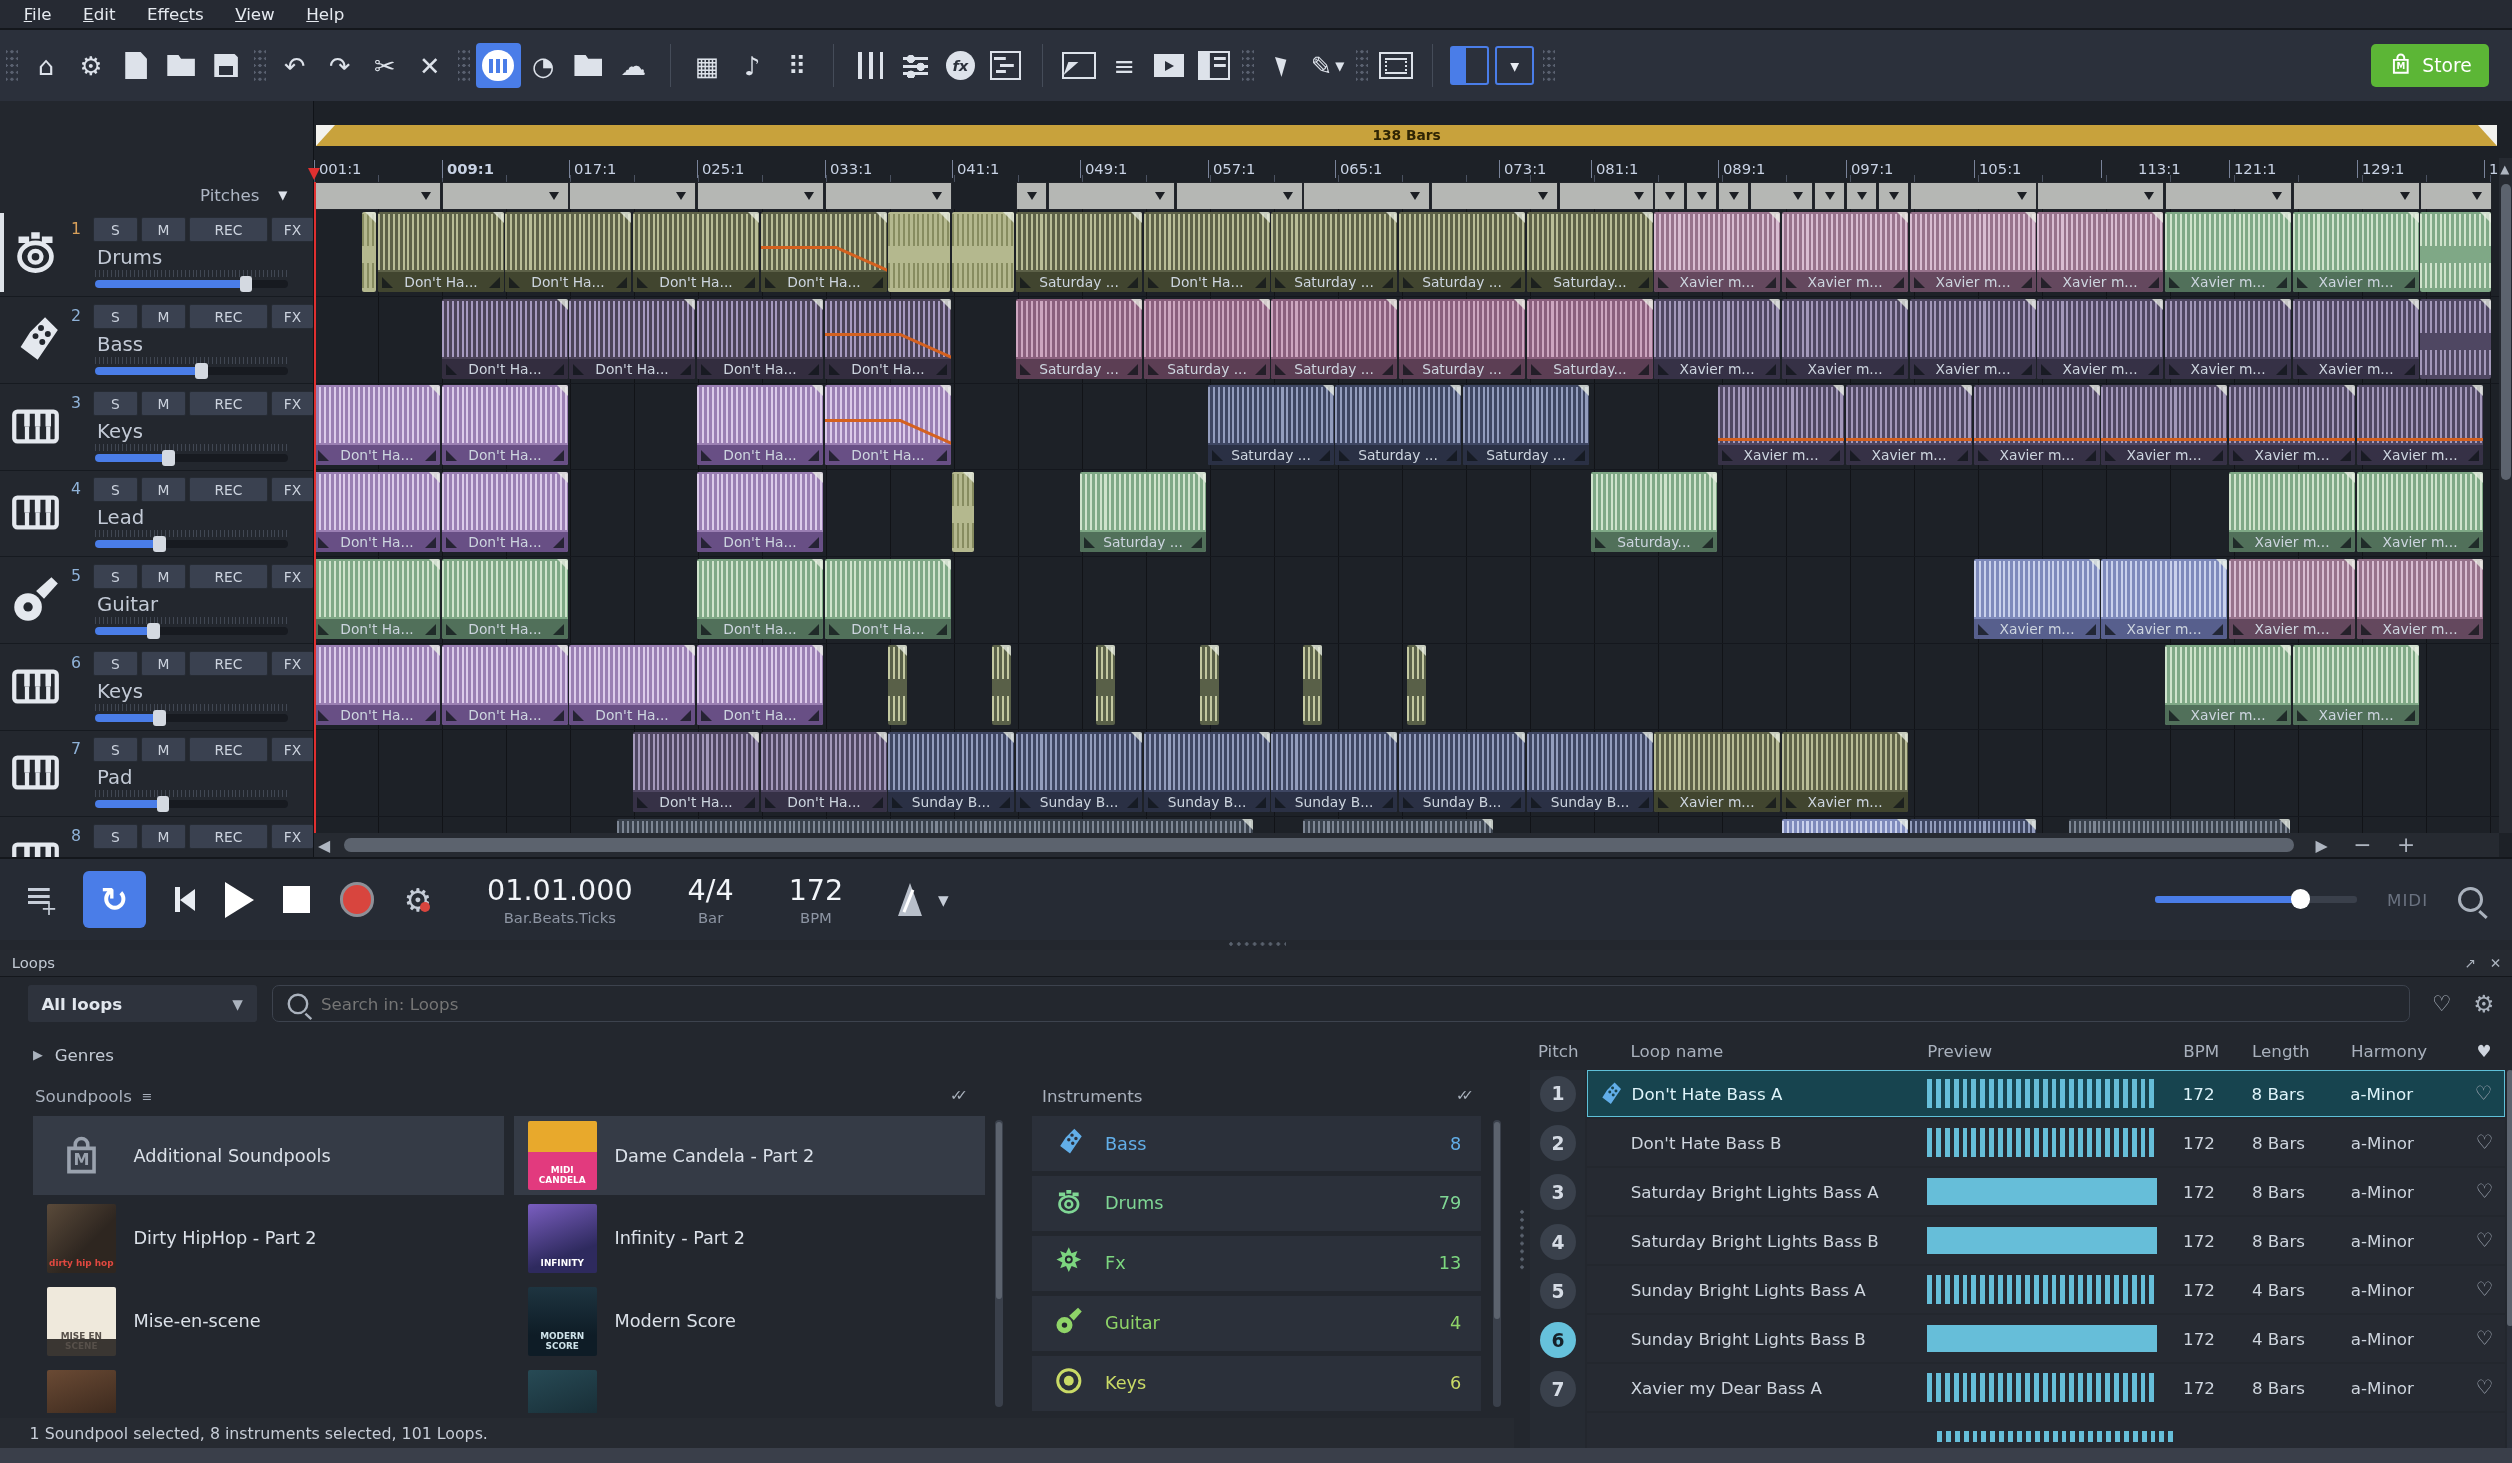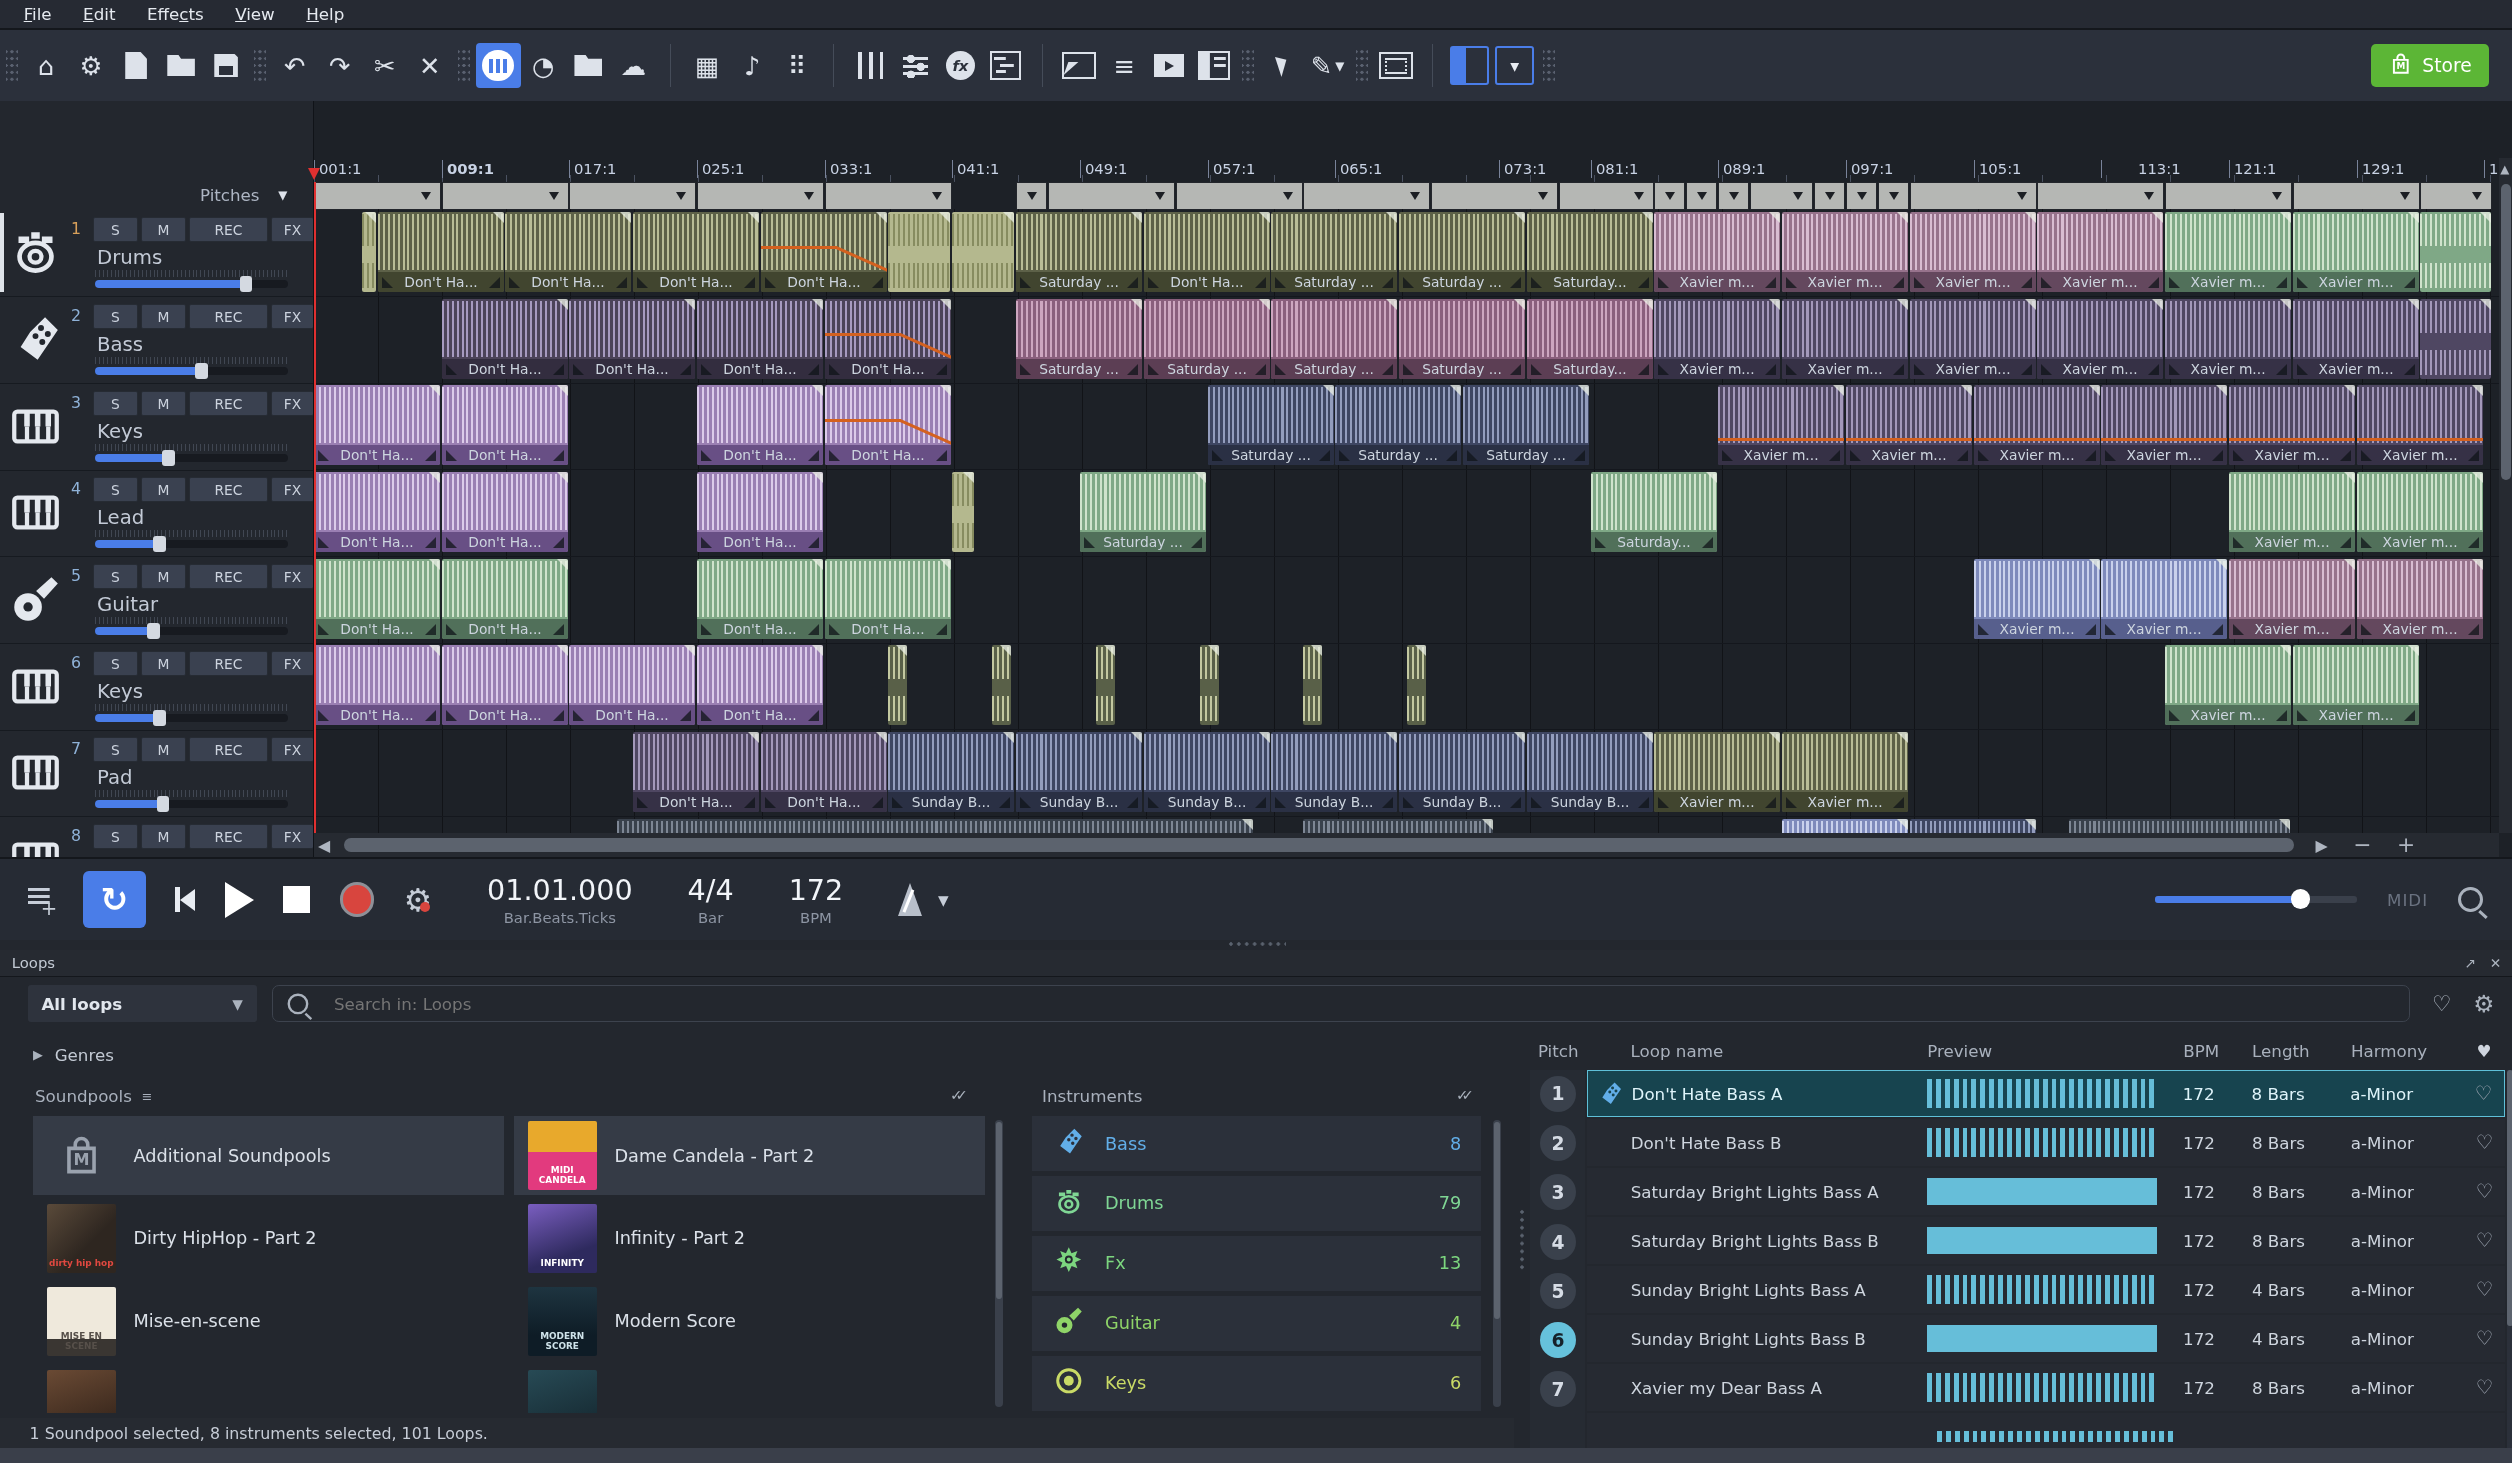--- a/index.html
+++ b/index.html
@@ -164,21 +164,21 @@
   .handle .dots{width:59px;height:3.9px;background:radial-gradient(circle,#5a626e 1.5px,transparent 1.7px);background-size:7.9px 3.9px;}
   .loops{position:absolute;top:950px;left:0;right:0;height:498px;background:#23272e;}
   .lp-title{position:absolute;top:0;left:0;right:0;height:25.6px;background:#262a31;border-bottom:1px solid #14171c;
             display:flex;align-items:center;padding:0 11.8px;font-size:14.8px;color:#c3cad4;}
   .lp-title .ticons{margin-left:auto;display:flex;gap:13.8px;color:#aab2bd;font-size:13.8px;}
   .lp-filter{position:absolute;top:26.6px;left:0;right:0;height:54px;display:flex;align-items:center;}
   .dropdown{margin-left:27.6px;width:229px;height:37px;background:#2e333d;border-radius:3px;display:flex;
             align-items:center;padding:0 13.8px;box-sizing:border-box;font-size:16.7px;color:#e2e7ee;font-weight:bold;}
   .dropdown .dd{margin-left:auto;color:#aab2bd;font-size:13.8px;}
   .searchbox{margin-left:15.8px;width:2138px;height:37px;border:1px solid #3d434e;border-radius:6.9px;
-             display:flex;align-items:center;padding:0 11.8px;box-sizing:border-box;gap:21px;}
+             display:flex;align-items:center;padding:0 11.8px;box-sizing:border-box;gap:8px;}
   .searchbox input{background:transparent;border:none;outline:none;color:#9aa3b0;font-size:16.7px;width:95%;font-family:inherit;}
   .heart-o{color:#aab2bd;font-size:21.7px;margin-left:21.7px;}
   .gear2{color:#aab2bd;font-size:23.6px;margin-left:21.7px;}
   .lp-body{position:absolute;top:81px;left:0;right:0;bottom:0;}
   .genres{position:absolute;top:13.8px;left:33px;font-size:16.7px;color:#c3cad4;display:flex;gap:11.8px;align-items:center;}
   .genres .tri{font-size:12.8px;color:#aab2bd;}
   .colhdr{position:absolute;font-size:16.7px;color:#a9b1bd;display:flex;align-items:center;gap:9.9px;}
   .dblchk{position:absolute;color:#aab2bd;font-size:14.8px;letter-spacing:-6.9px;}
   .sp-grid{position:absolute;top:85px;left:33px;width:952px;bottom:35px;overflow:hidden;
            display:grid;grid-template-columns:1fr 1fr;grid-auto-rows:79px;gap:3.9px 9.9px;}
@@ -516,20 +516,23 @@
           </div>
           <div class="th-name"></div>
           <div class="th-ticks"></div>
           <div class="th-slider">
             <div class="th-fill" style="width: 30%;"></div>
             <div class="th-knob" style="left: calc(30% - 5.9px);"></div>
           </div>
         </div>
       </div>
     <div class="timeline">
+      <div class="goldbar">
+        <span>138 Bars</span>
+      </div>
       <div class="ruler" id="ruler">
           <span class="rlabel" style="left: 0px;">001:1</span>
           <span class="rlabel" style="left: 128px; font-weight: bold;">009:1</span>
           <span class="rlabel" style="left: 255px;">017:1</span>
           <span class="rlabel" style="left: 383px;">025:1</span>
           <span class="rlabel" style="left: 511px;">033:1</span>
           <span class="rlabel" style="left: 638px;">041:1</span>
           <span class="rlabel" style="left: 766px;">049:1</span>
           <span class="rlabel" style="left: 894px;">057:1</span>
           <span class="rlabel" style="left: 1021px;">065:1</span>

